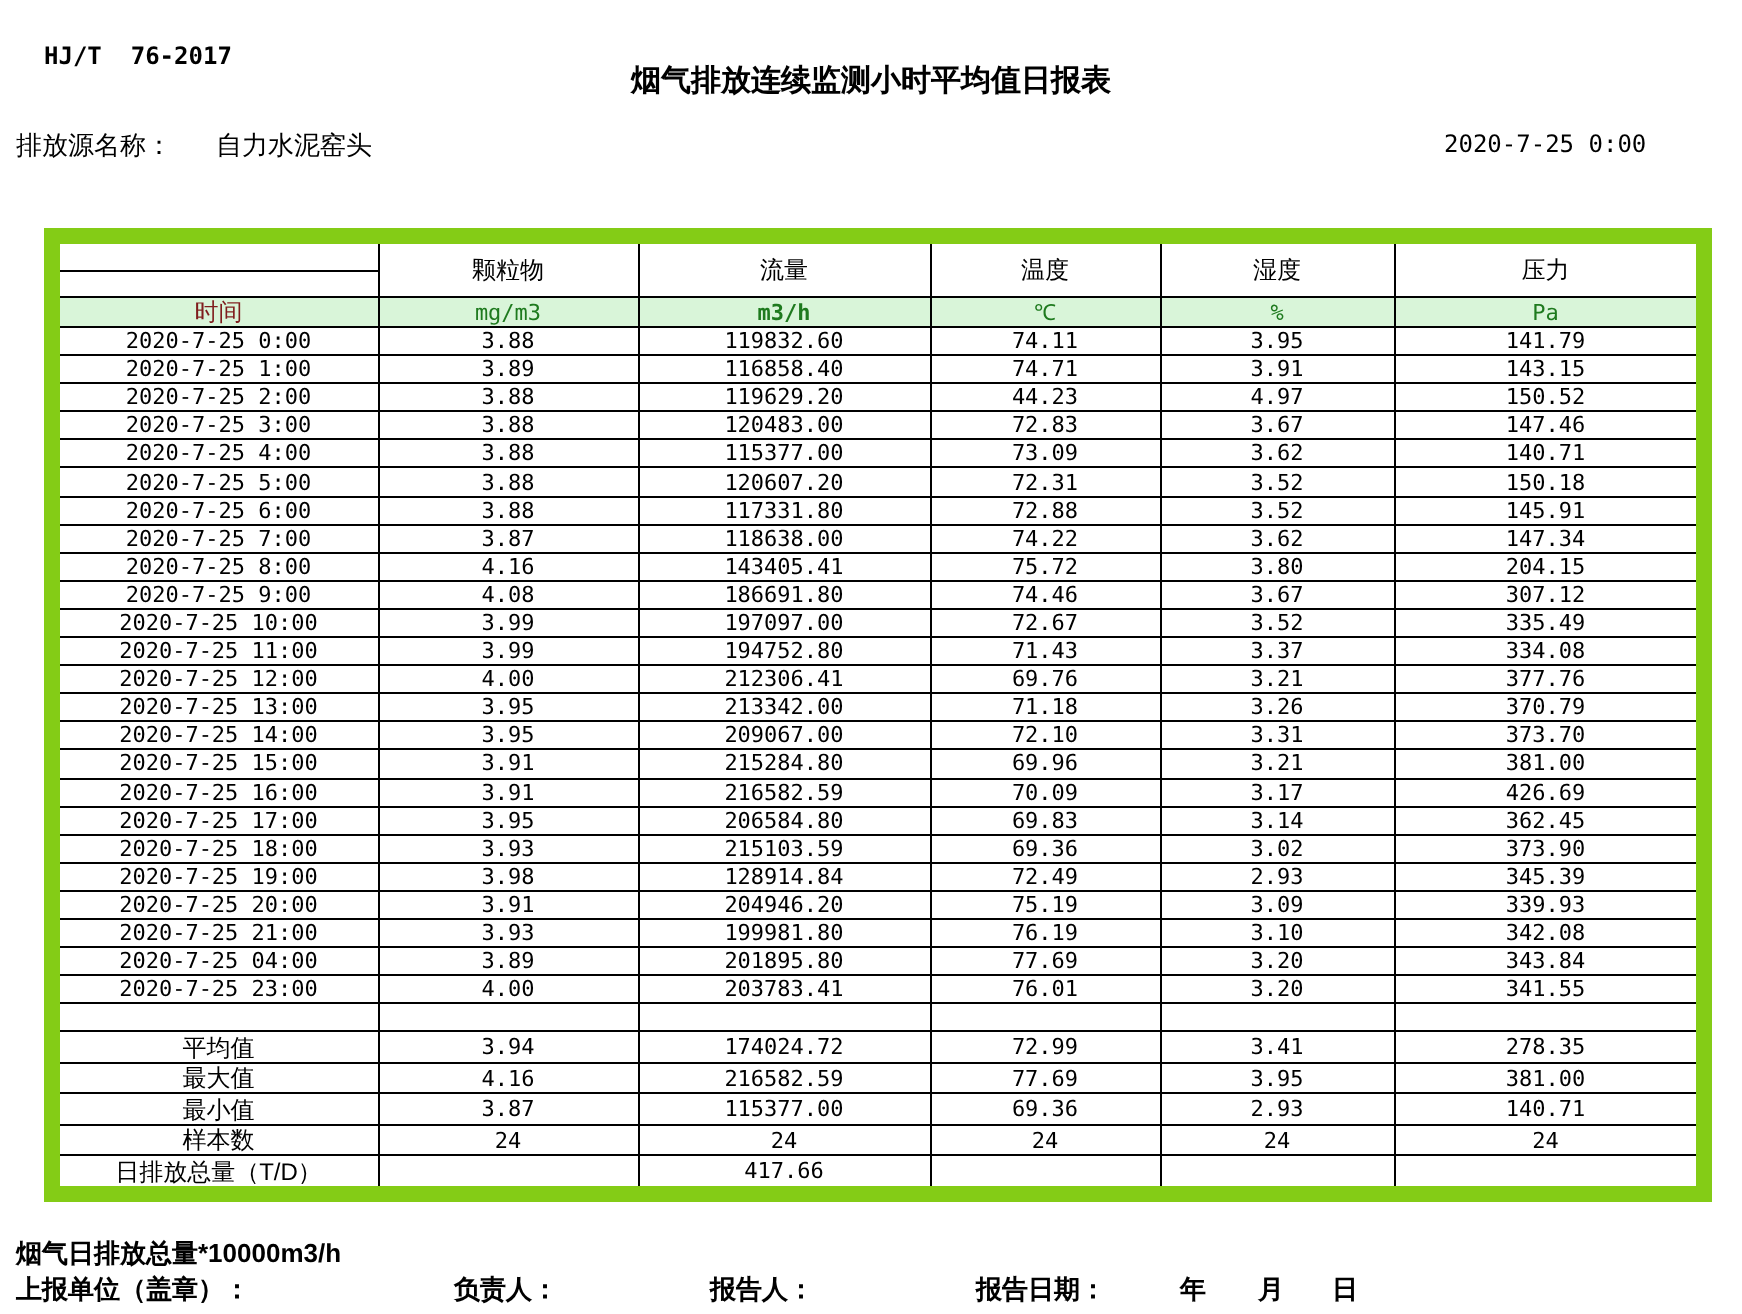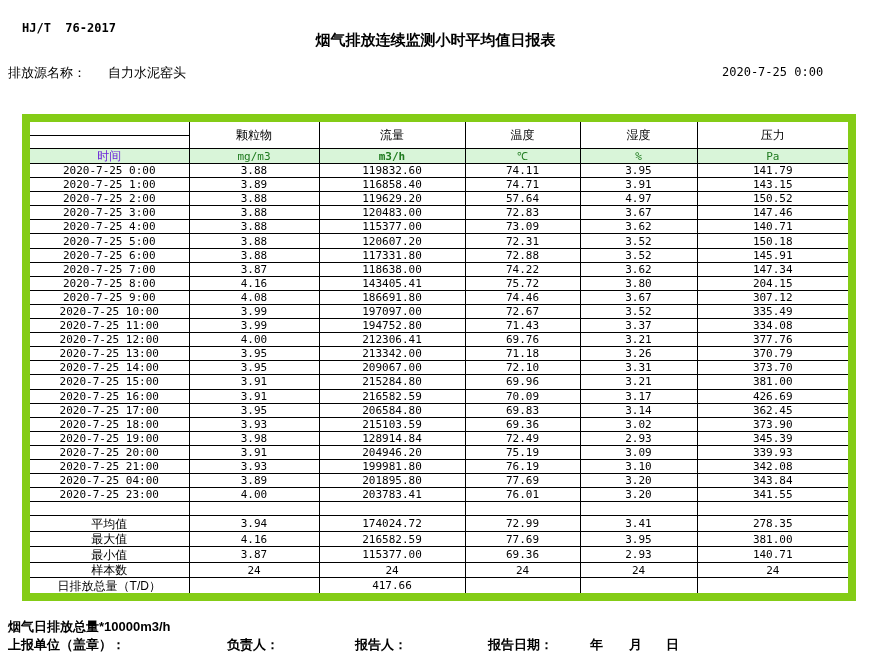--- a/index.html
+++ b/index.html
@@ -87,21 +87,21 @@
       <th rowspan="2">颗粒物</th>
       <th rowspan="2">流量</th>
       <th rowspan="2">温度</th>
       <th rowspan="2">湿度</th>
       <th rowspan="2">压力</th>
     </tr>
     <tr class="head-b">
       <td></td>
     </tr>
     <tr class="unit-row">
-      <td class="time-head" style="background: rgb(217, 245, 217); color: #6d28d9;">时间</td>
+      <td class="time-head" style="background: rgb(217, 245, 217); color: #7f1d1d;">时间</td>
       <td style="background: rgb(217, 245, 217); color: rgb(30, 122, 30);">mg/m3</td>
       <td style="background: rgb(217, 245, 217); color: rgb(30, 122, 30); font-weight: bold;">m3/h</td>
       <td style="background: rgb(217, 245, 217); color: rgb(30, 122, 30);">℃</td>
       <td style="background: rgb(217, 245, 217); color: rgb(30, 122, 30);">%</td>
       <td style="background: rgb(217, 245, 217); color: rgb(30, 122, 30);">Pa</td>
     </tr>
   </thead>
   <tbody id="data-body">
       <tr class="data-row">
         <td>2020-7-25 0:00</td>
@@ -116,21 +116,21 @@
         <td>3.89</td>
         <td>116858.40</td>
         <td>74.71</td>
         <td>3.91</td>
         <td>143.15</td>
       </tr>
       <tr class="data-row">
         <td>2020-7-25 2:00</td>
         <td>3.88</td>
         <td>119629.20</td>
-        <td>57.64</td>
+        <td>44.23</td>
         <td>4.97</td>
         <td>150.52</td>
       </tr>
       <tr class="data-row">
         <td>2020-7-25 3:00</td>
         <td>3.88</td>
         <td>120483.00</td>
         <td>72.83</td>
         <td>3.67</td>
         <td>147.46</td>

